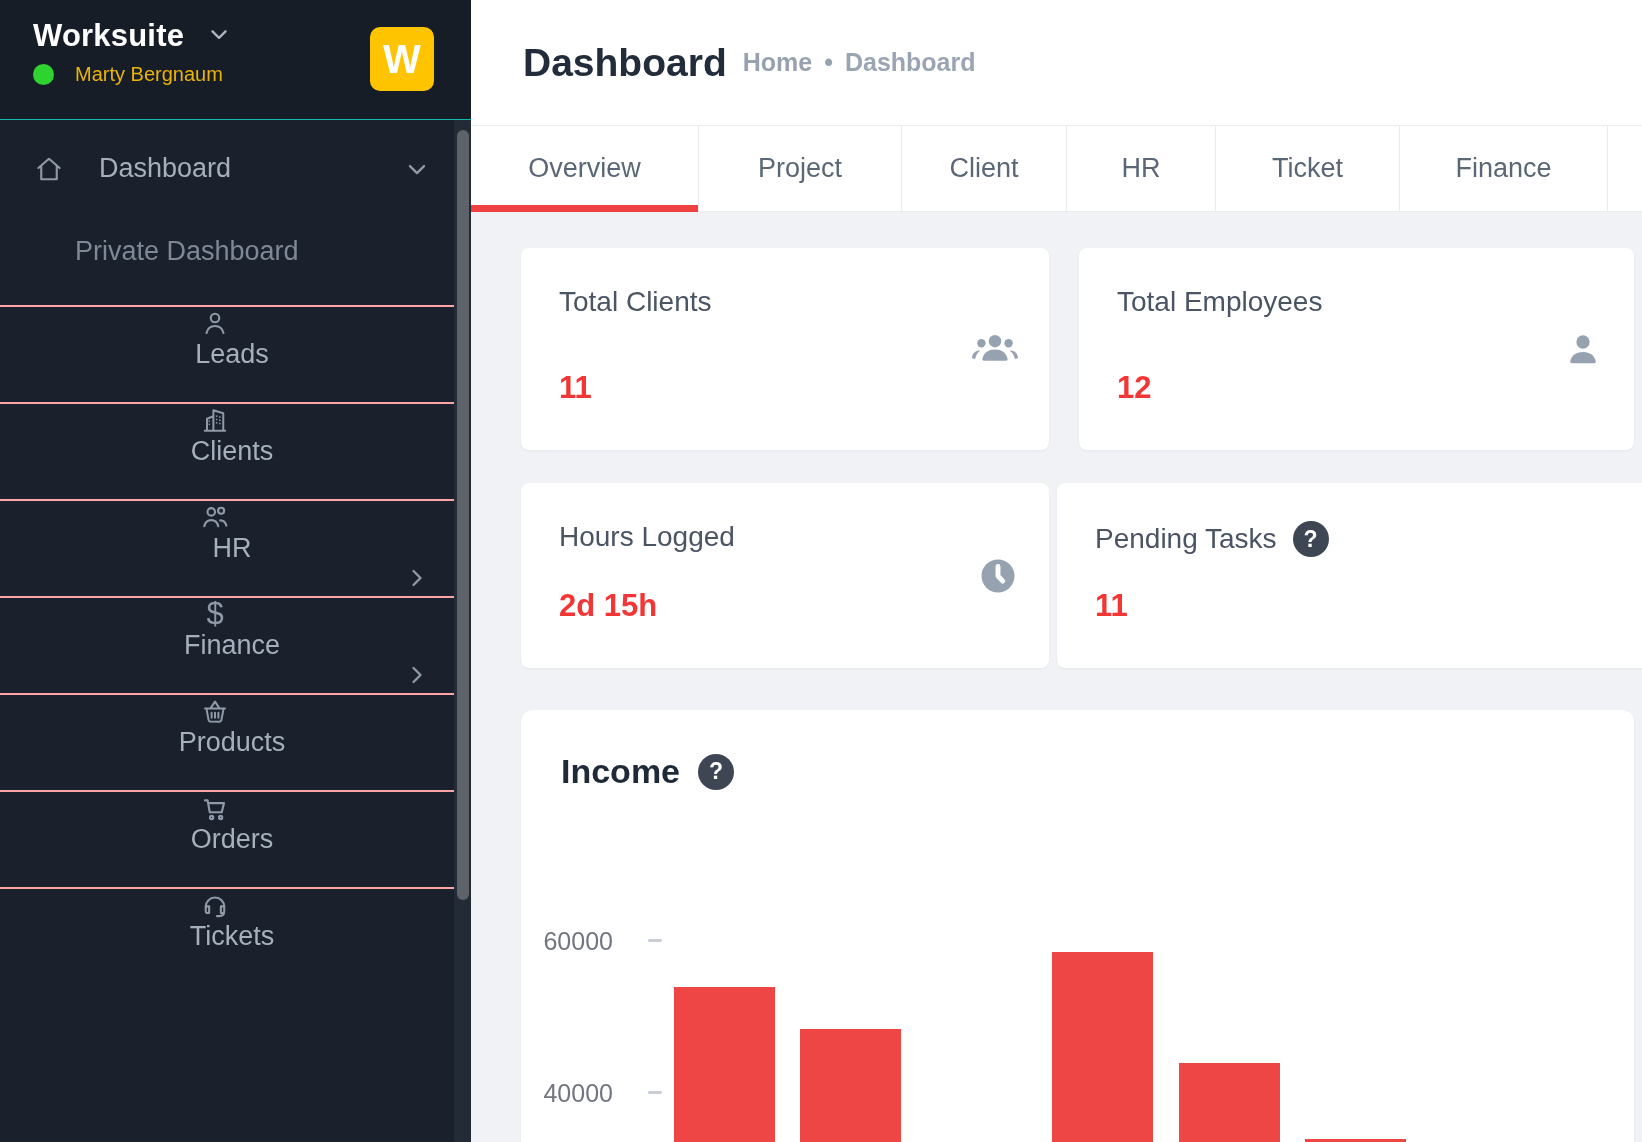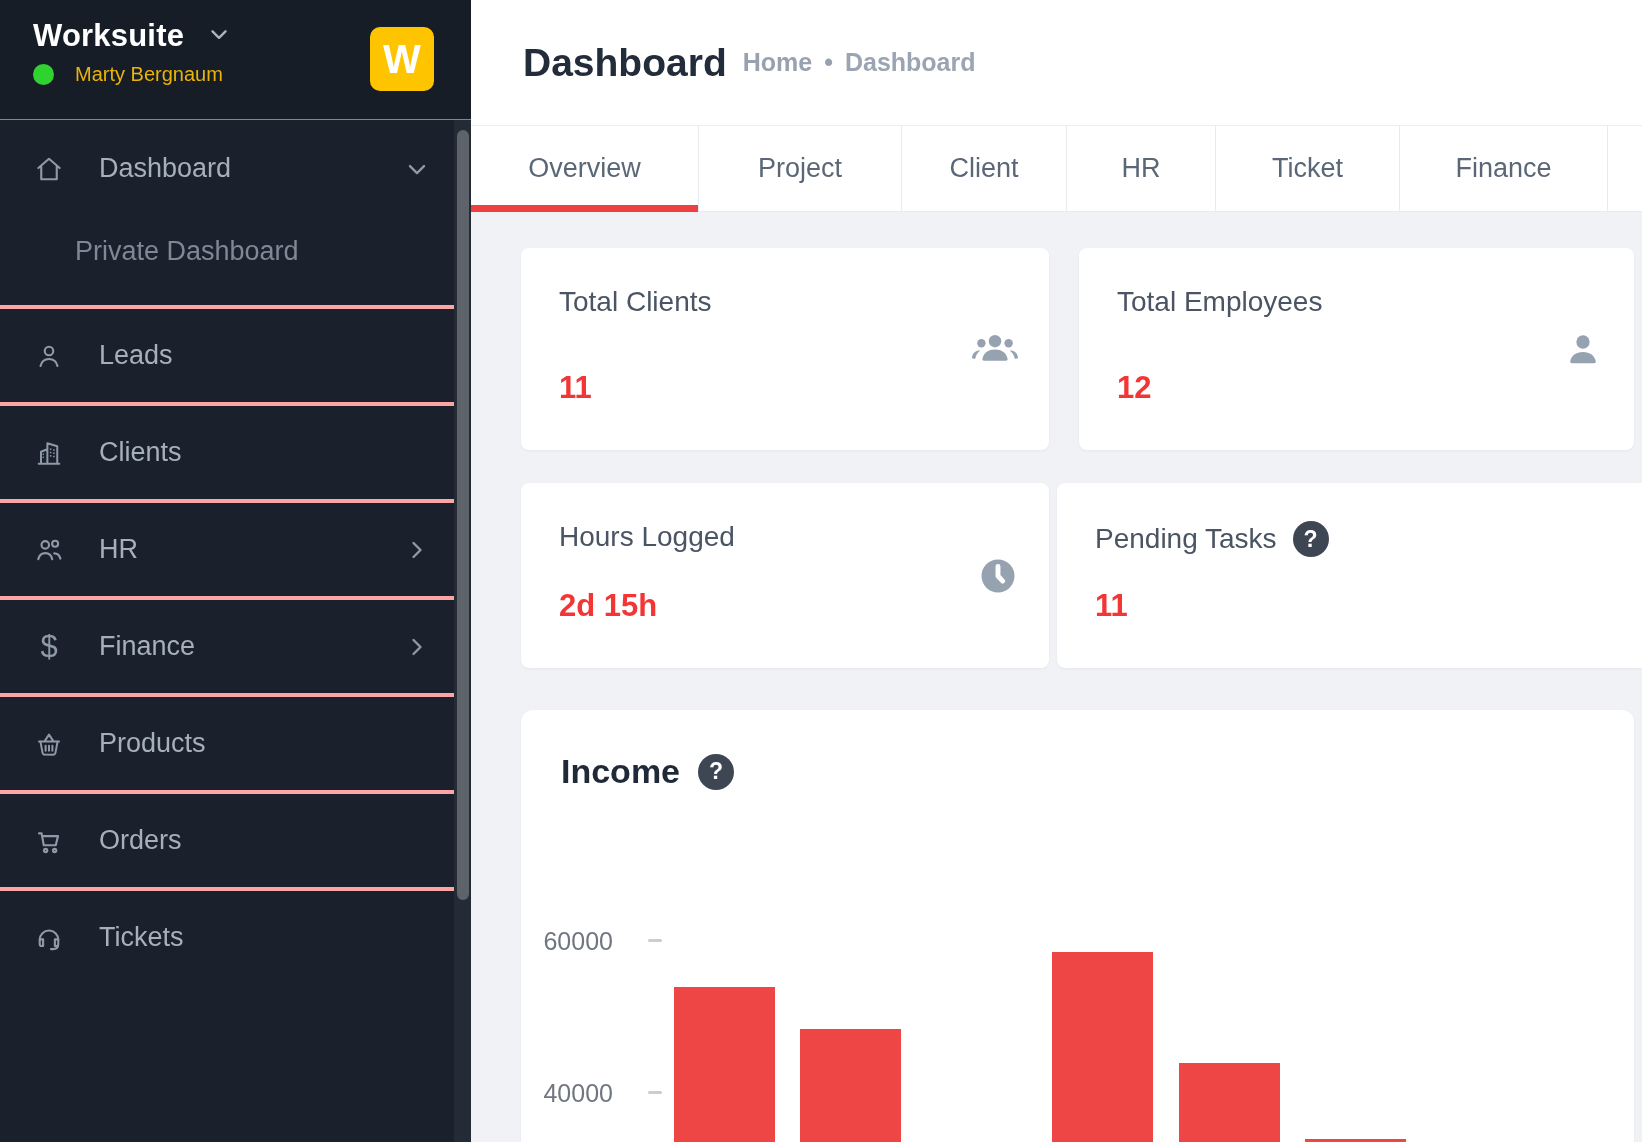--- a/index.html
+++ b/index.html
@@ -13,21 +13,21 @@
   .brand { color:#fff; font-size:31px; font-weight:bold; letter-spacing:.2px; }
   .user-row { position:absolute; left:33px; top:63px; display:flex; align-items:center; gap:21px; }
   .status-dot { width:21px; height:21px; border-radius:50%; background:#2fd32f; }
   .user-name { color:#eab308; font-size:20px; }
   .logo { position:absolute; right:37px; top:27px; width:64px; height:64px; border-radius:10px;
           background:#ffc400; color:#fff; font-size:40px; font-weight:bold;
           display:flex; align-items:center; justify-content:center; }
   .nav { position:absolute; top:120px; left:0; right:0; }
   .nav-row { height:97px; display:flex; align-items:center; padding:0 40px 0 33px;
              color:#a6b0bd; font-size:27px; }
-  .nav-row.bordered { border-top:4px solid #fca5a5; }
+  .nav-row.bordered { border-top:2px solid #fca5a5;flex-direction:column; }
   .icon-box { width:32px; height:32px; margin-right:34px; display:flex; align-items:center; justify-content:center; flex:none; }
   .nav-chevron { margin-left:auto; display:flex; }
   .sub-list { padding-bottom:19px; }
   .sub-row { height:69px; display:flex; align-items:center; padding-left:75px; font-size:27px; color:#7e8896; }
   .sub-row.active { color:#ffffff; }
   .dollar-glyph { font-size:31px; color:#8f99a7; }
   .scroll-track { position:absolute; top:120px; right:0; bottom:0; width:17px; background:#232b37; }
   .scroll-thumb { position:absolute; top:10px; right:2px; width:12px; height:770px; border-radius:6px; background:#5d6369; }
 
   

